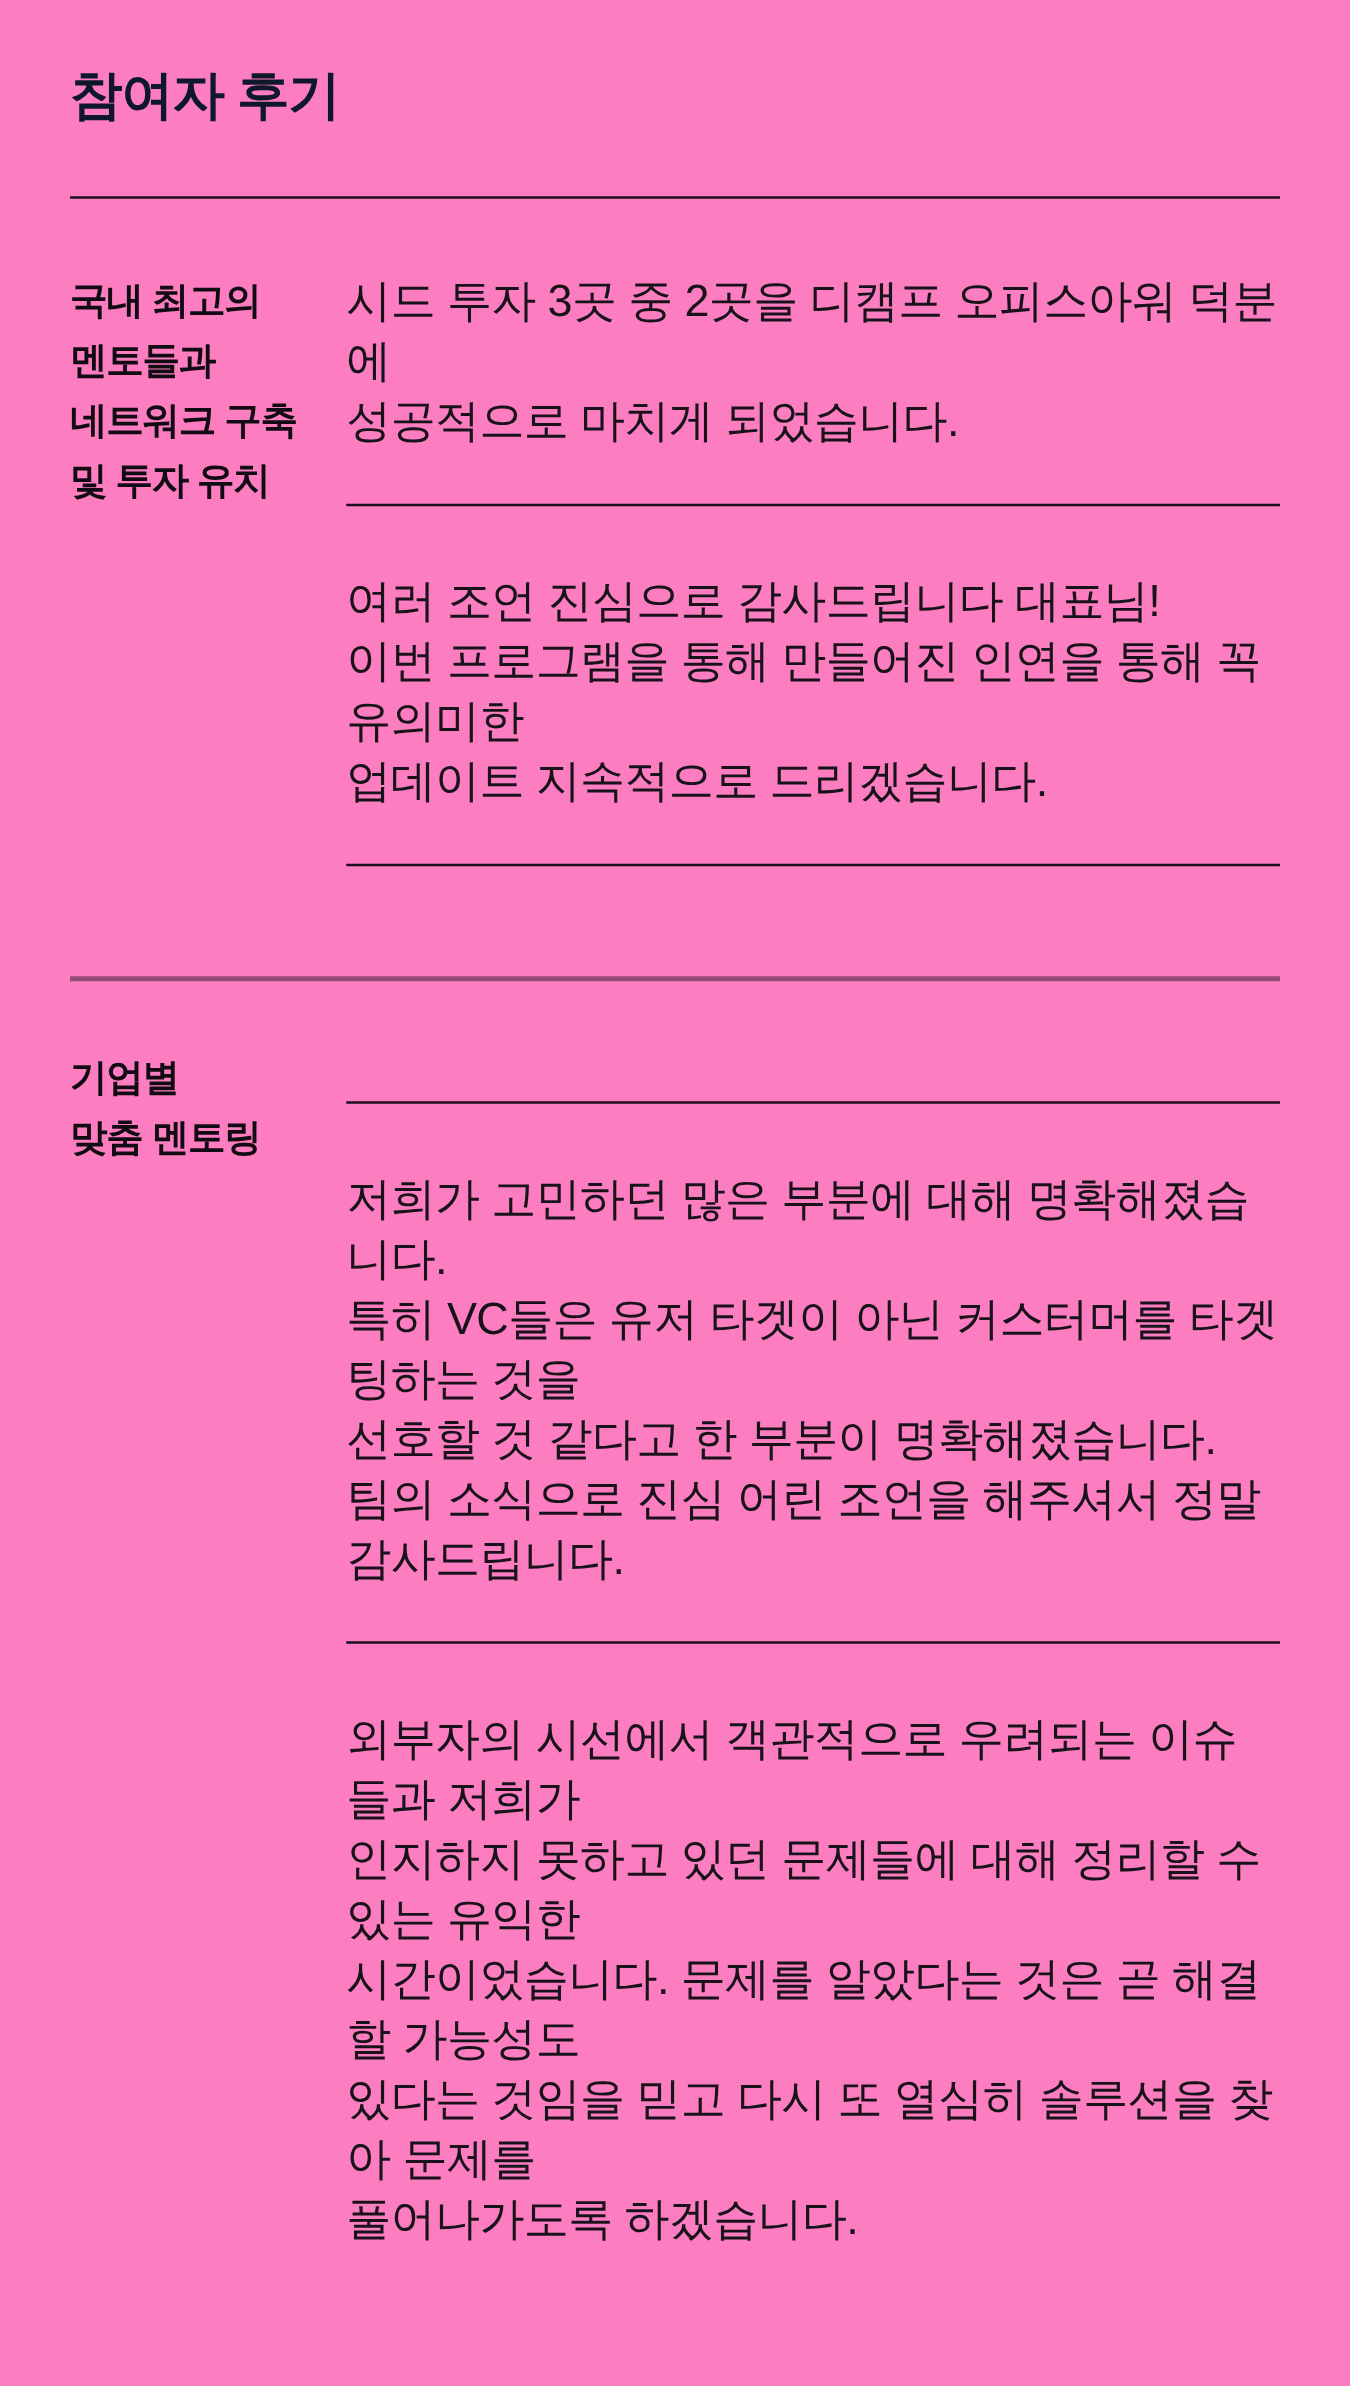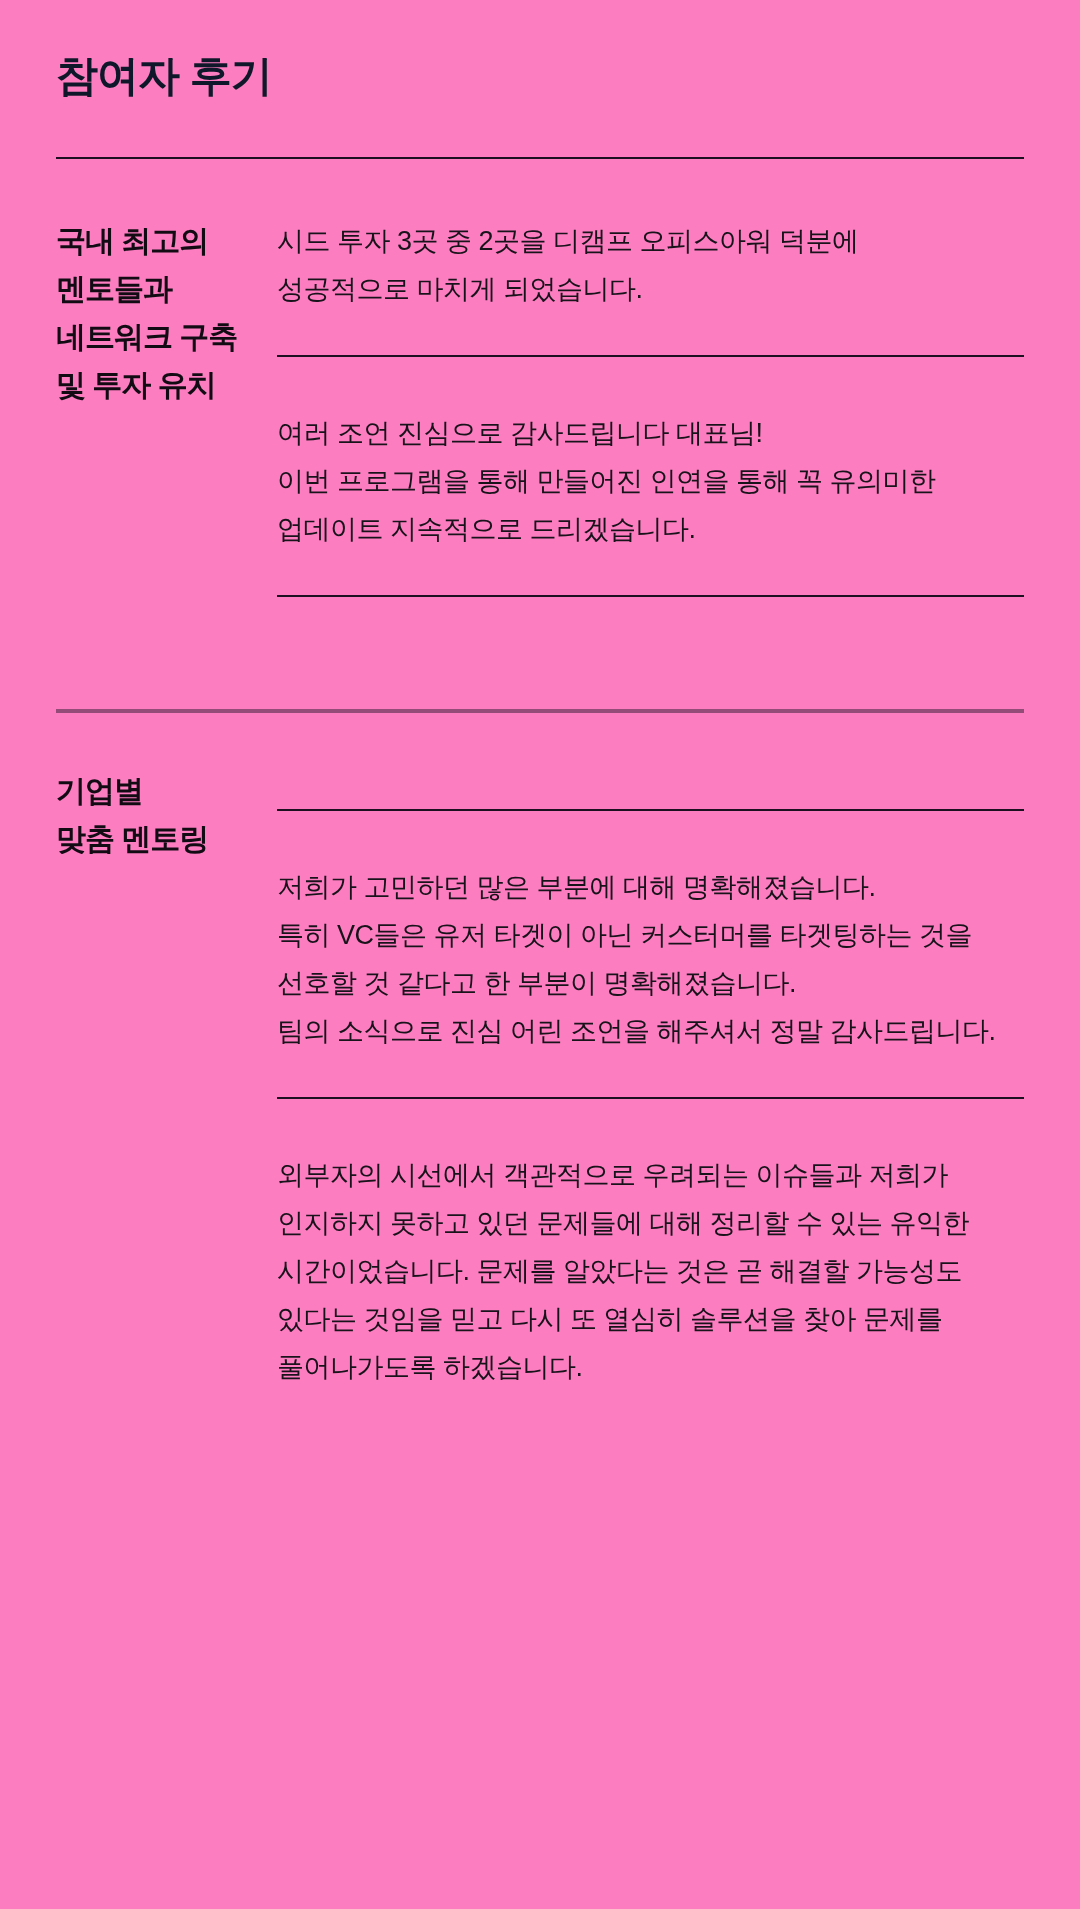--- a/index.html
+++ b/index.html
@@ -32,21 +32,21 @@
     border: none;
     border-top: 2px solid #1c0f20;
     margin: 57px 0 0 0;
   }
   .review-section {
     display: flex;
     align-items: flex-start;
   }
   .review-section.sec-1 {
     padding-top: 58px;
-    padding-bottom: 60px;
+    padding-bottom: 36px;
   }
   .review-section.sec-2 {
     padding-top: 54px;
     padding-bottom: 0;
   }
   .section-label {
     flex: 0 0 221px;
     width: 221px;
     font-size: 30px;
     font-weight: 700;
@@ -54,21 +54,21 @@
     letter-spacing: -1px;
     white-space: pre-line;
     color: #120b14;
   }
   .testimonial-list {
     flex: 1 1 auto;
     min-width: 0;
   }
   .testimonial-text {
     margin: 0;
-    font-size: 27px;
+    font-size: 36px;
     font-weight: 400;
     line-height: 48px;
     letter-spacing: -0.5px;
     white-space: pre-line;
     color: #18121a;
   }
   .testimonial-divider {
     border: none;
     border-top: 2px solid #1c0f20;
     margin: 42px 0 52px 0;

